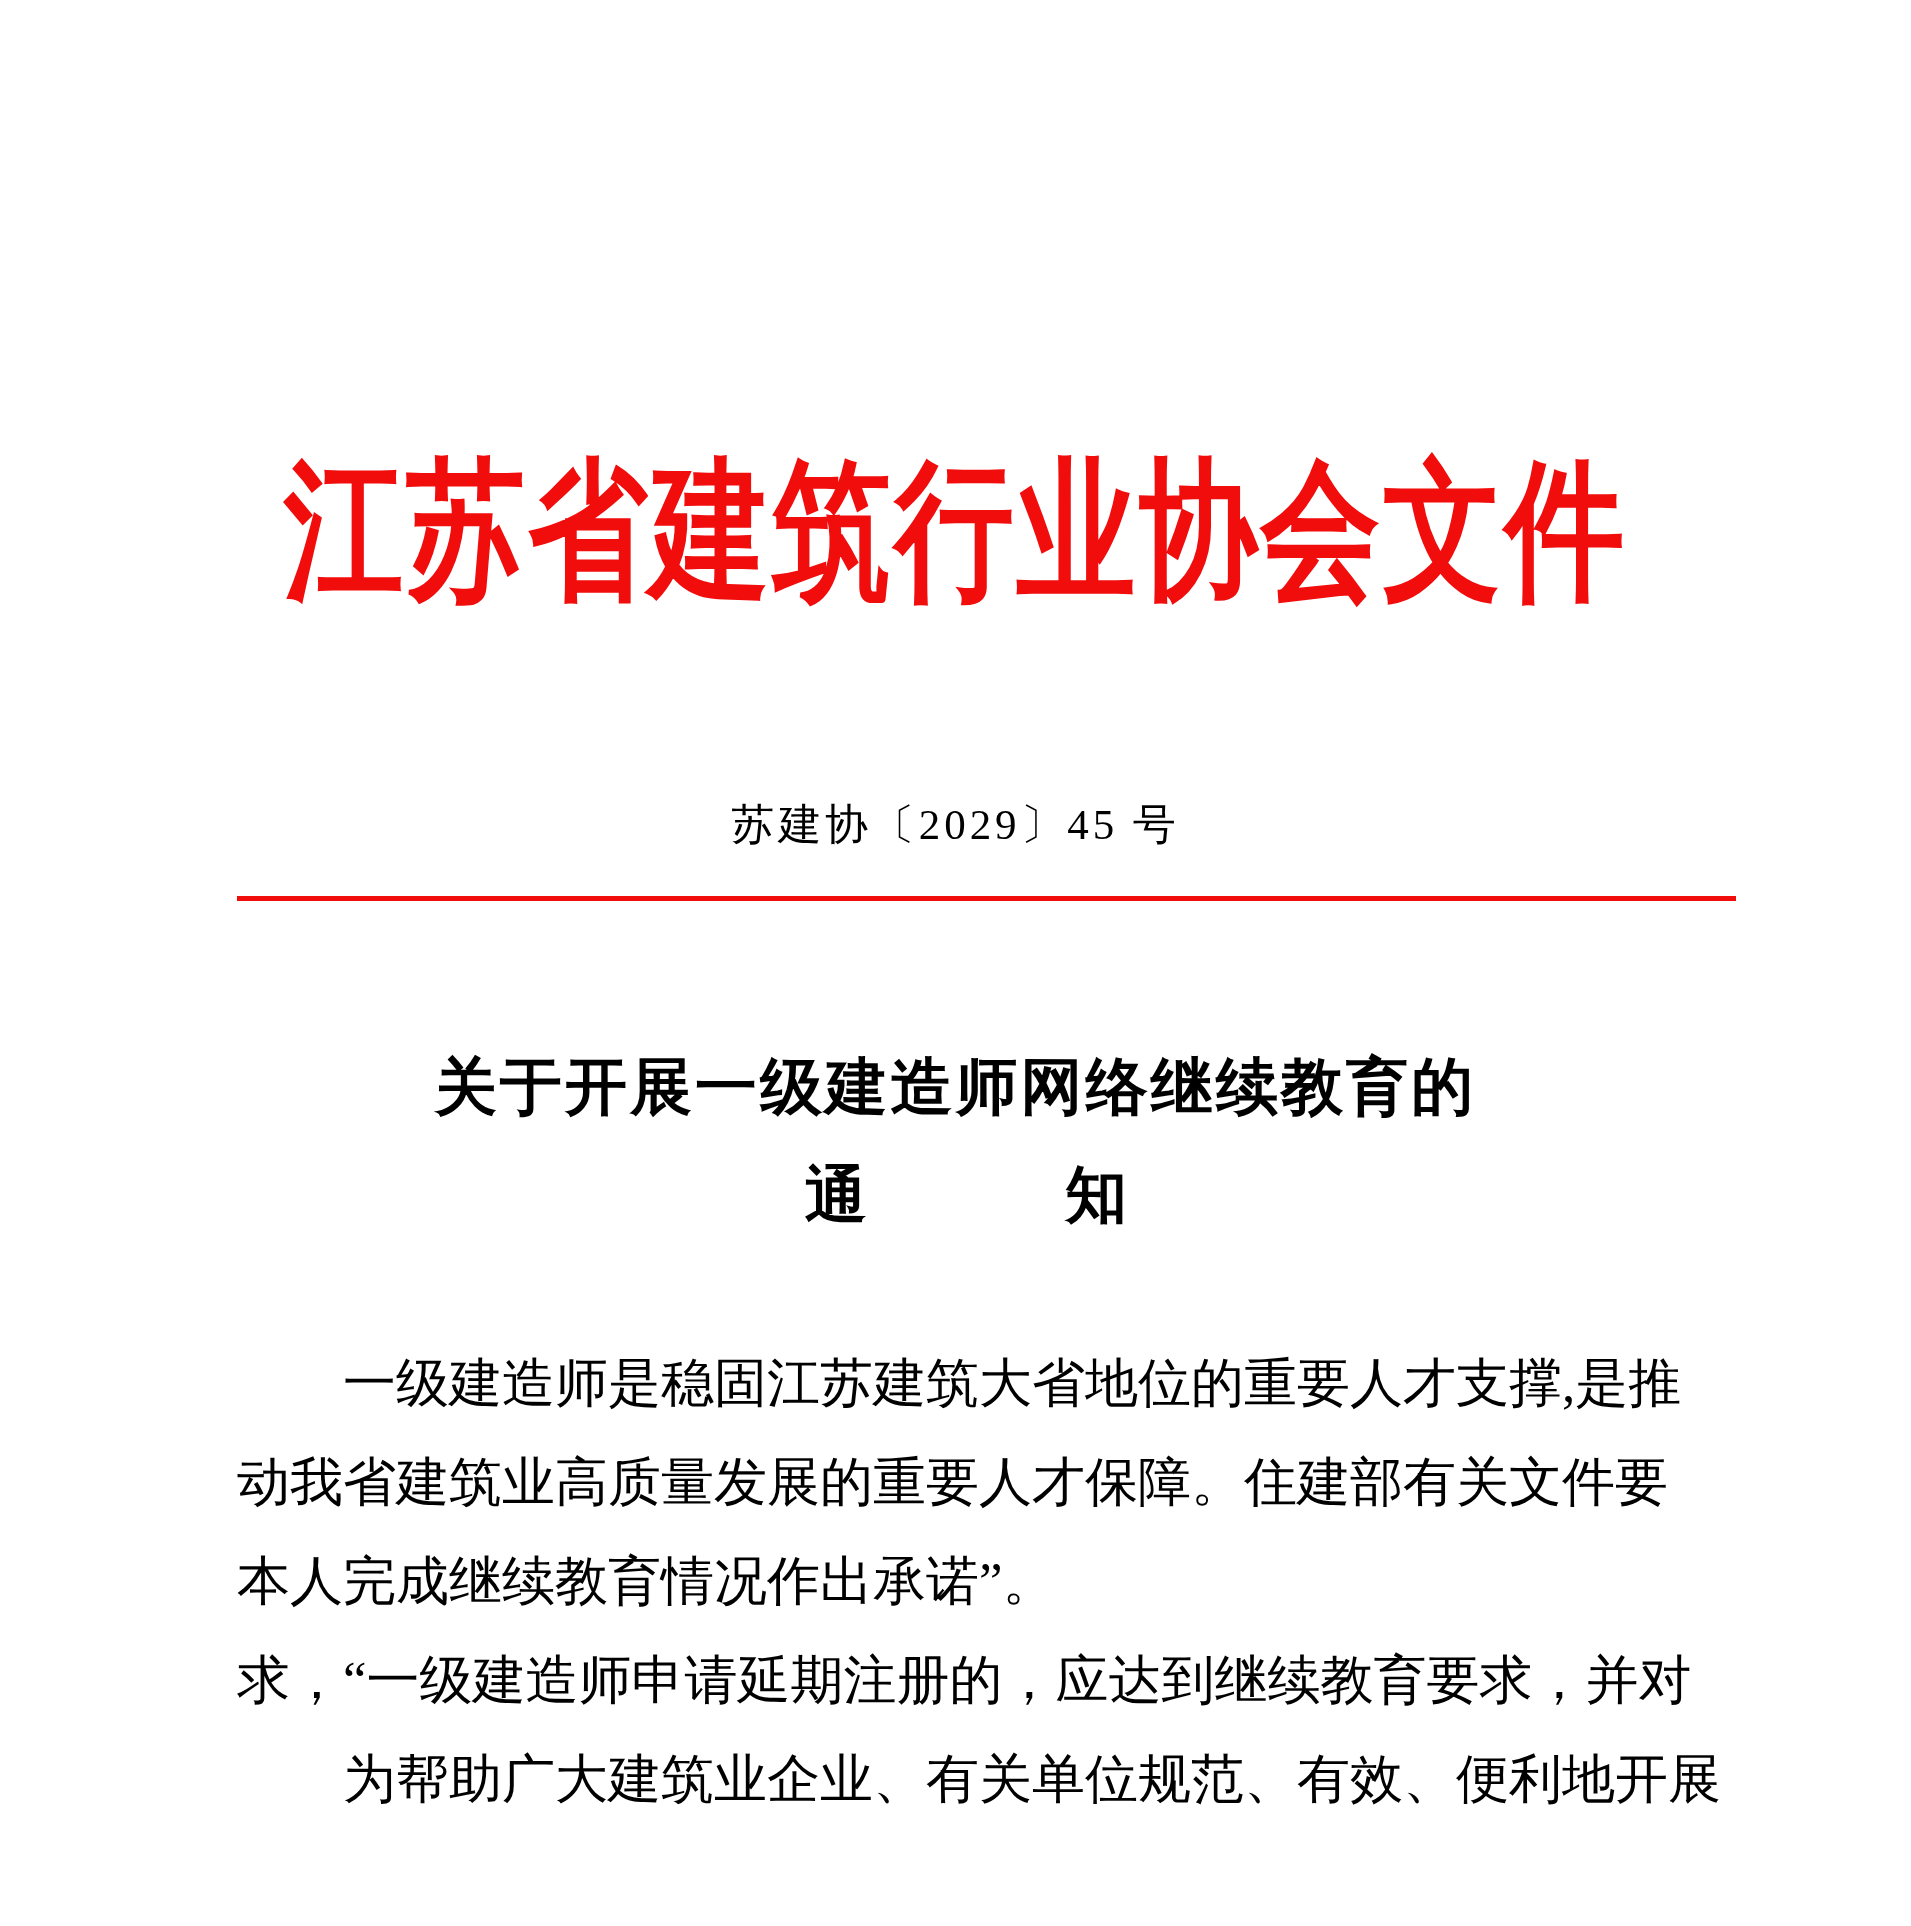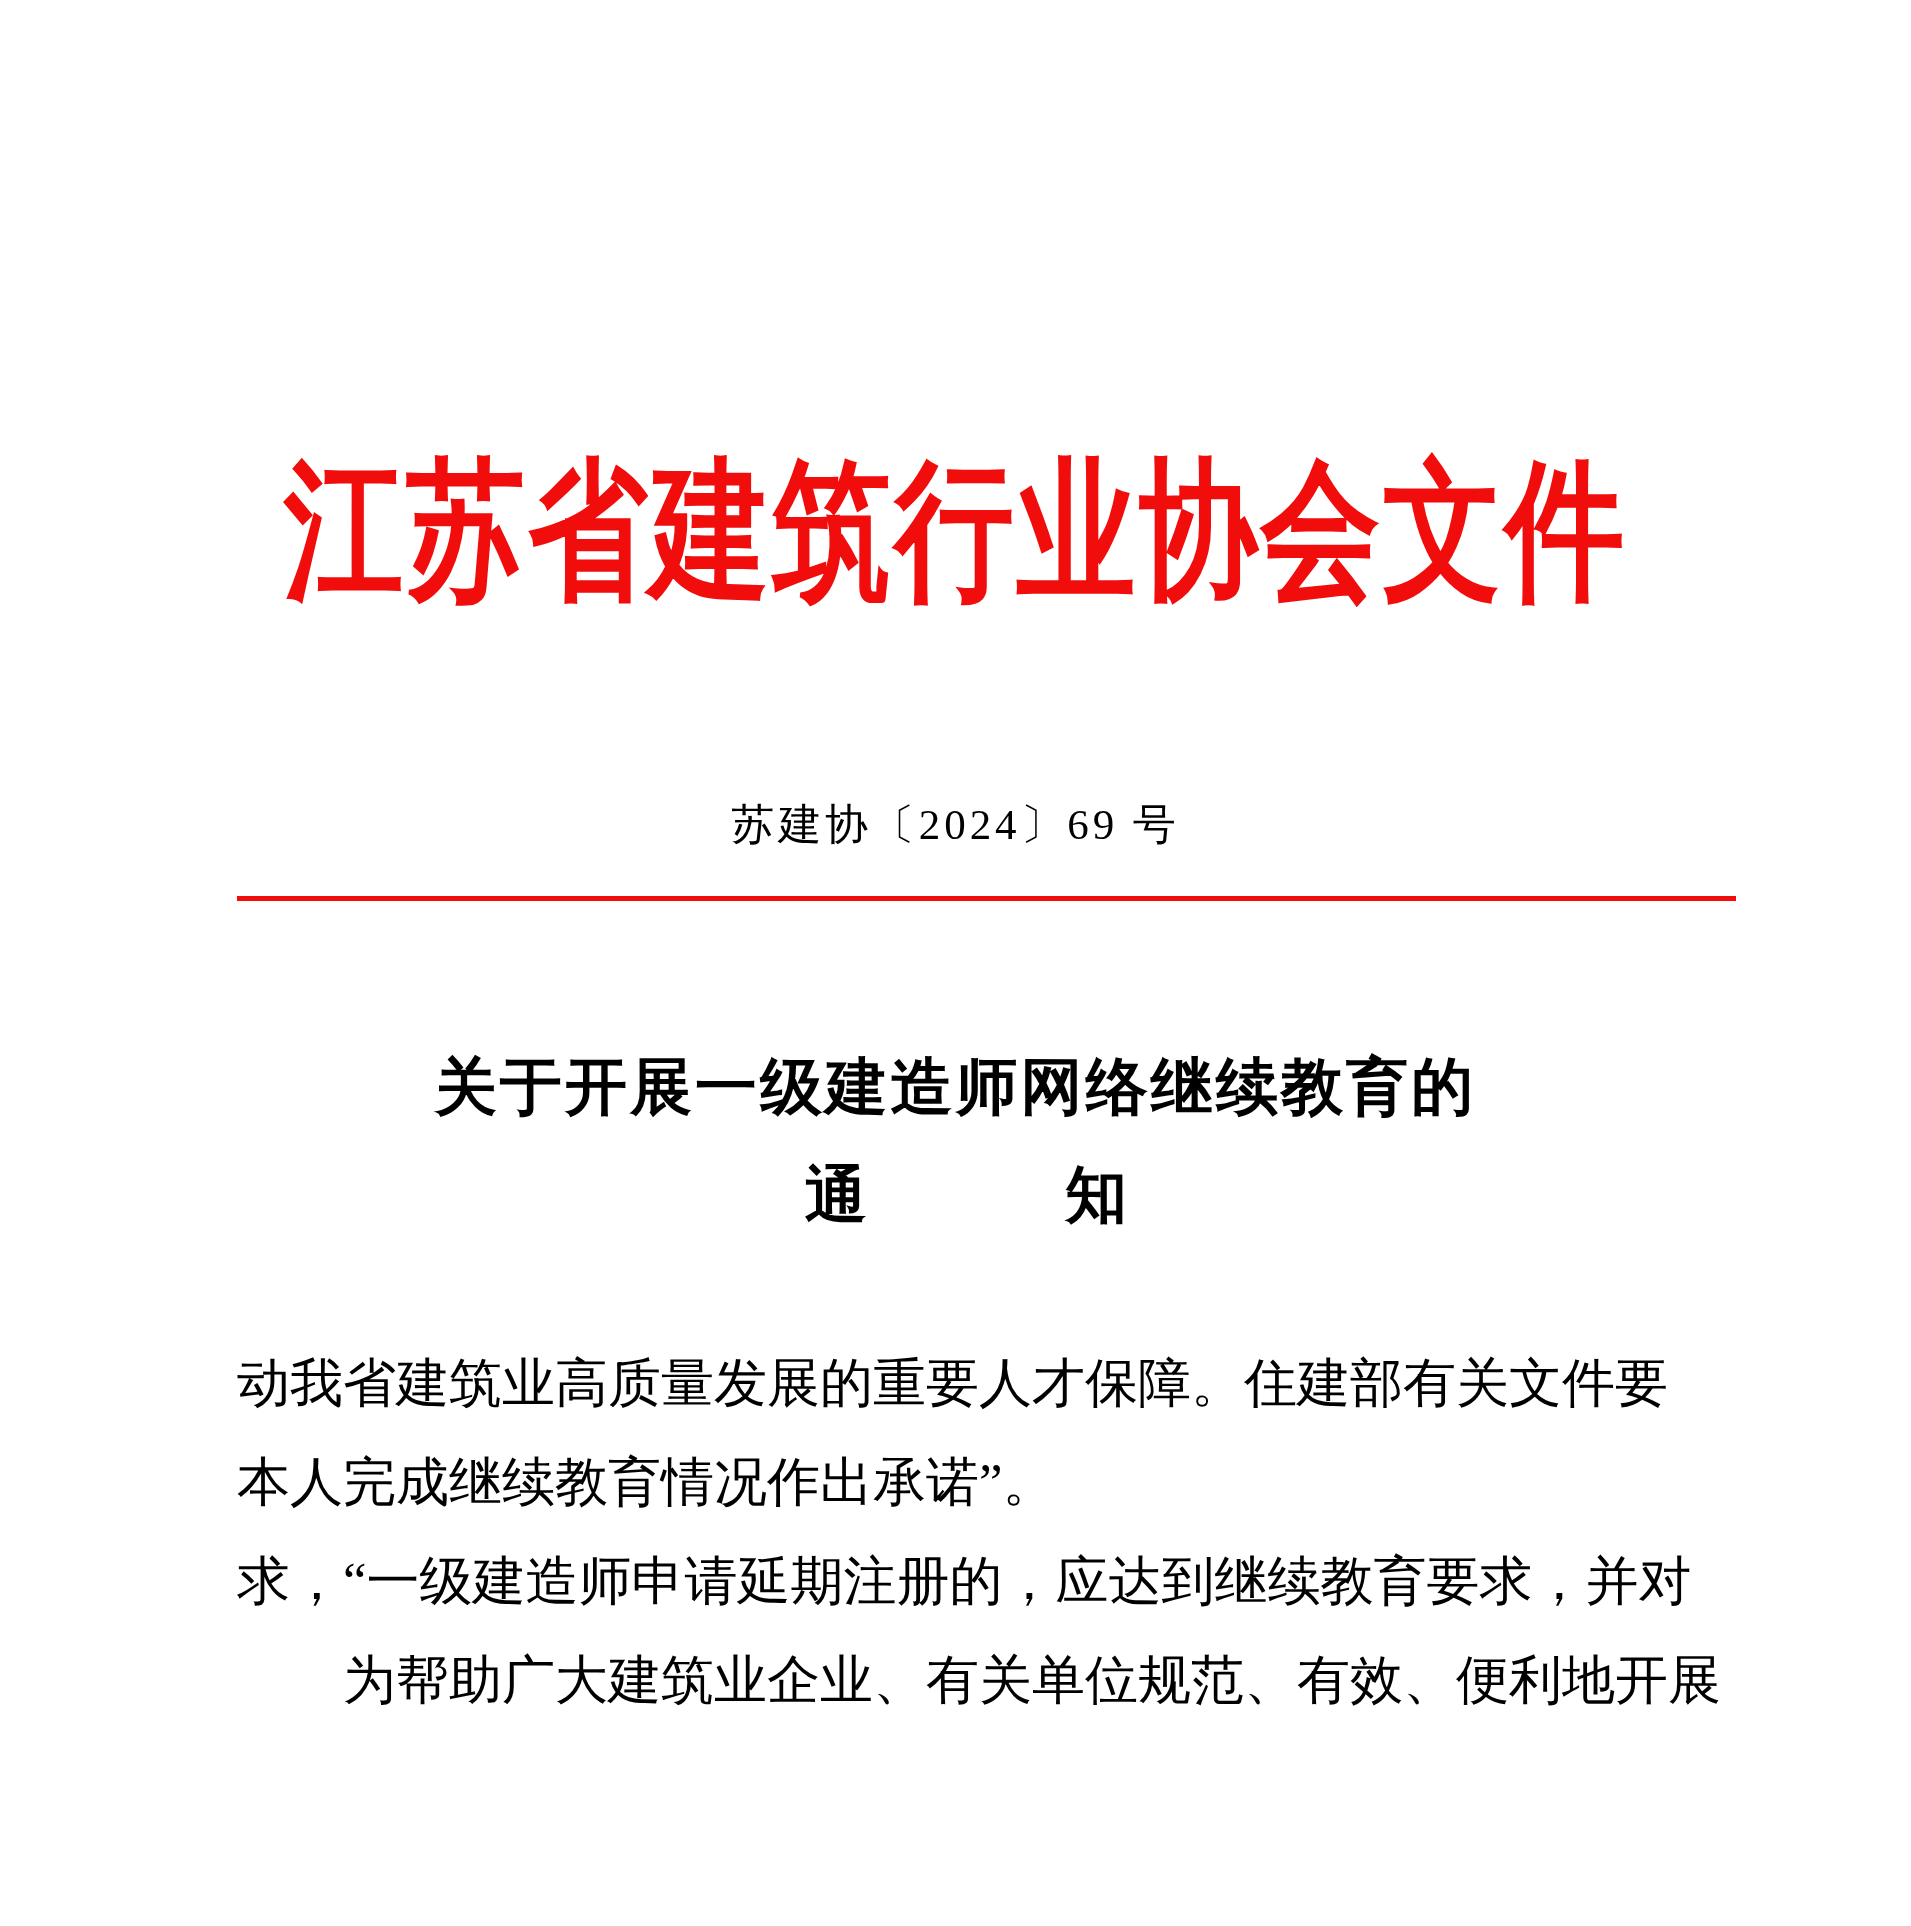--- a/index.html
+++ b/index.html
@@ -77,29 +77,30 @@
   }
   .indent { padding-left: 106px; }
 </style>
 </head>
 <body>
 
 <div class="page">
 
   <div class="letterhead">江苏省建筑行业协会文件</div>
 
-  <div class="docnum">苏建协〔2024〕69 号</div>
+  <div class="docnum">苏建协〔2029〕45 号</div>
 
   <div class="redline"></div>
 
   <div class="title title1">关于开展一级建造师网络继续教育的</div>
 
   <div class="title title2">通　　　知</div>
 
   <div class="bodytext">
+    <div class="bline indent">一级建造师是稳固江苏建筑大省地位的重要人才支撑,是推</div>
     <div class="bline">动我省建筑业高质量发展的重要人才保障。住建部有关文件要</div>
     <div class="bline">本人完成继续教育情况作出承诺”。</div>
     <div class="bline">求，“一级建造师申请延期注册的，应达到继续教育要求，并对</div>
     <div class="bline indent">为帮助广大建筑业企业、有关单位规范、有效、便利地开展</div>
 
   </div>
 
 </div>
 
 

